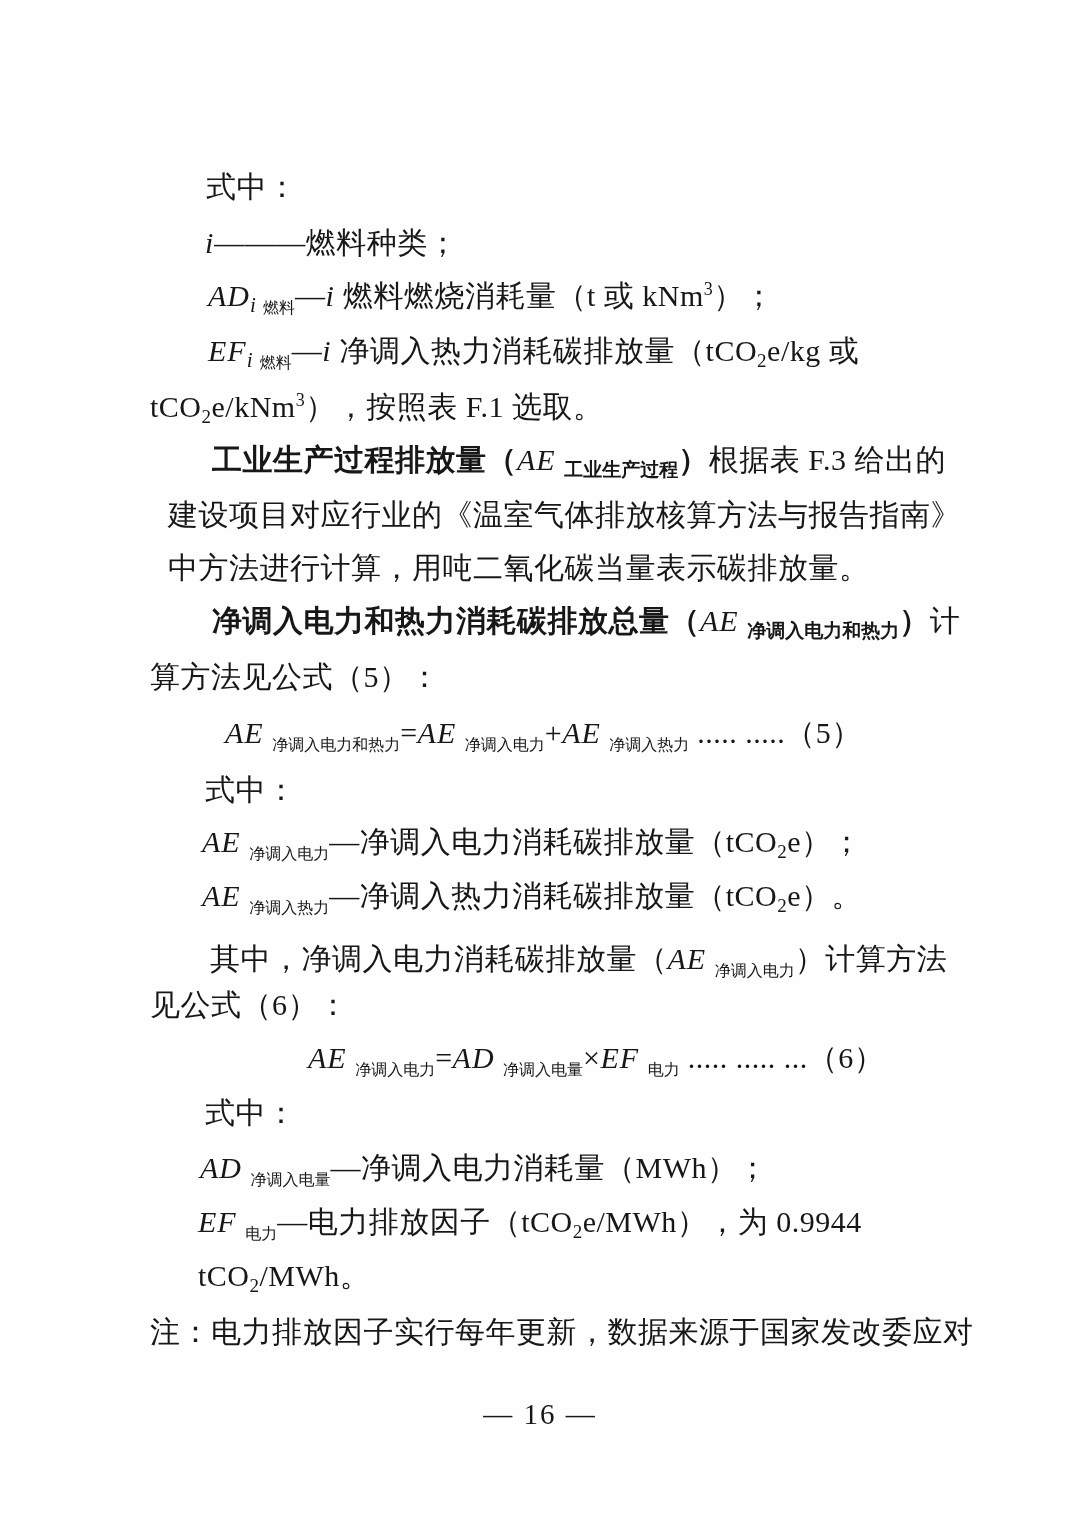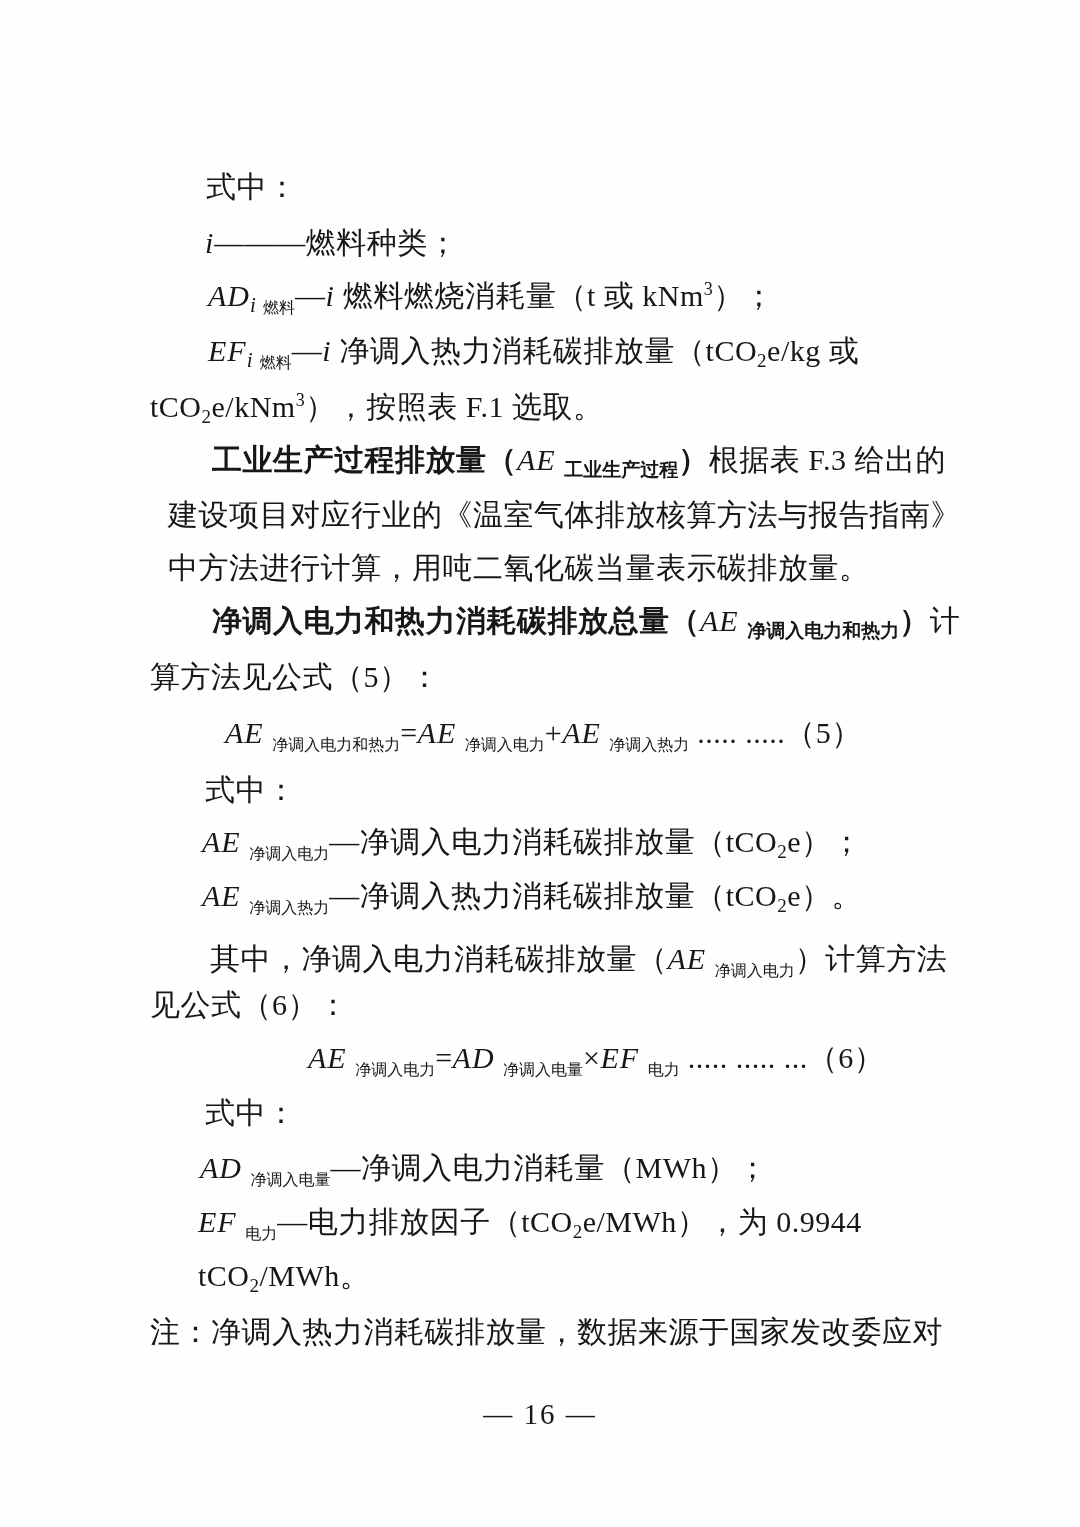--- a/index.html
+++ b/index.html
@@ -59,17 +59,17 @@
   <div class="line" style="left:205px;top:773px;"><span>式中：</span></div>
   <div class="line" style="left:202px;top:825px;"><span class="var">AE </span><span class="sub">净调入电力</span><span>—净调入电力消耗碳排放量（tCO</span><span class="digsub">2</span><span>e）；</span></div>
   <div class="line" style="left:202px;top:879px;"><span class="var">AE </span><span class="sub">净调入热力</span><span>—净调入热力消耗碳排放量（tCO</span><span class="digsub">2</span><span>e）。</span></div>
   <div class="line" style="left:210px;top:942px;"><span>其中，净调入电力消耗碳排放量（</span><span class="var">AE </span><span class="sub">净调入电力</span><span>）计算方法</span></div>
   <div class="line" style="left:150px;top:988px;"><span>见公式（6）：</span></div>
   <div class="line" style="left:308px;top:1041px;"><span class="var">AE </span><span class="sub">净调入电力</span><span>=</span><span class="var">AD </span><span class="sub">净调入电量</span><span>×</span><span class="var">EF </span><span class="sub">电力</span><span>  ..... ..... ...（6）</span></div>
   <div class="line" style="left:205px;top:1096px;"><span>式中：</span></div>
   <div class="line" style="left:200px;top:1151px;"><span class="var">AD </span><span class="sub">净调入电量</span><span>—净调入电力消耗量（MWh）；</span></div>
   <div class="line" style="left:198px;top:1205px;"><span class="var">EF </span><span class="sub">电力</span><span>—电力排放因子（tCO</span><span class="digsub">2</span><span>e/MWh），为 0.9944</span></div>
   <div class="line" style="left:150px;top:1259px;margin-left:48px;"><span>tCO</span><span class="digsub">2</span><span>/MWh。</span></div>
-  <div class="line" style="left:150px;top:1315px;"><span>注：净调入热力消耗碳排放量，数据来源于国家发改委应对</span></div>
+  <div class="line" style="left:150px;top:1315px;"><span>注：电力排放因子实行每年更新，数据来源于国家发改委应对</span></div>
 
   <div class="pagenum">— 16 —</div>
 
 </div>
 
 </body></html>

